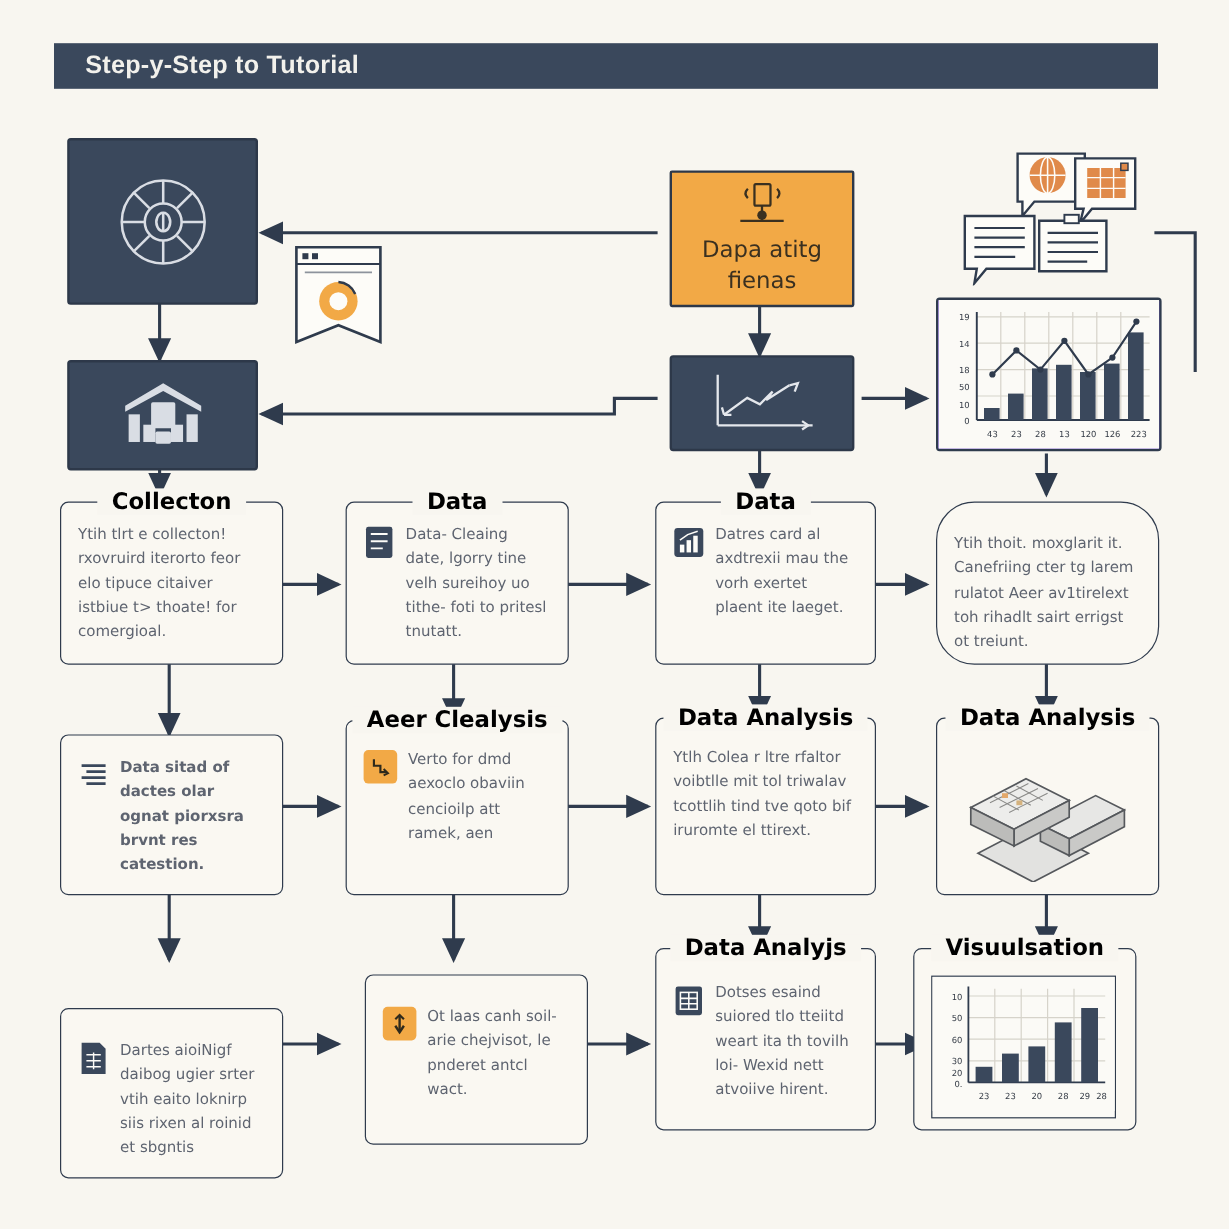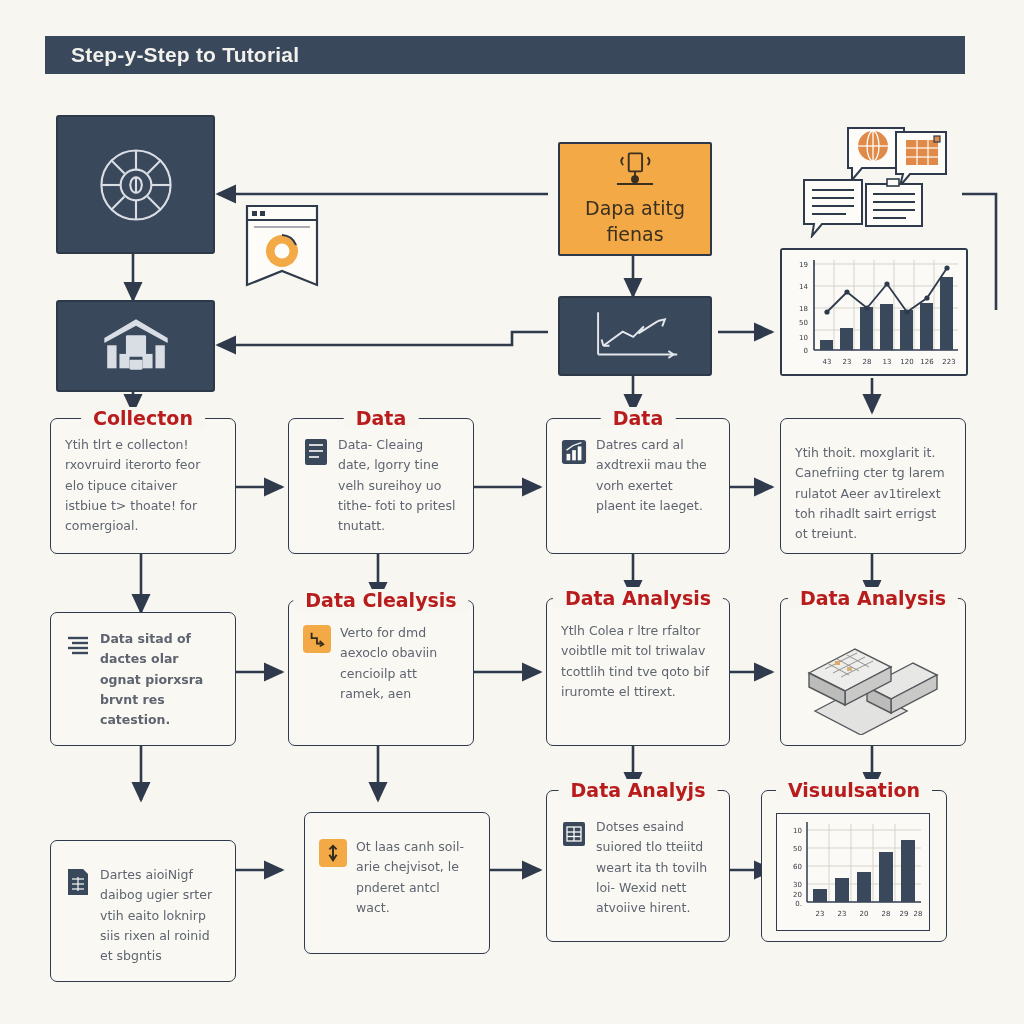--- a/index.html
+++ b/index.html
@@ -46,21 +46,21 @@
   .illus{position:absolute;}
 
   
   .card{
     position:absolute;background:#faf8f2;
     border:1.6px solid #2f3b4d;border-radius:7px;
   }
   .card-title{
     position:absolute;top:-12px;left:50%;transform:translateX(-50%);
     background:#f8f6f0;padding:0 12px;
-    font-size:19px;font-weight:700;color:#b91c1c;white-space:nowrap;
+    font-size:19px;font-weight:700;color:#000000;white-space:nowrap;
     font-family:"DejaVu Sans", sans-serif;
   }
   .card-body{
     padding:16px 14px 10px 14px;display:flex;gap:9px;
     font-size:12.5px;line-height:1.62;color:#5e6470;
     font-family:"DejaVu Sans", sans-serif;
   }
   .card-body.nofloat{display:block;}
   .card-ico{flex:0 0 auto;width:26px;height:30px;margin-top:2px;}
   .card-ico.sq{width:28px;height:28px;border-radius:4px;background:#f2a946;
@@ -344,21 +344,21 @@
           <rect x="6" y="16" width="4" height="7"></rect>
           <rect x="12" y="12" width="4" height="11"></rect>
           <rect x="18" y="8" width="4" height="15"></rect>
         </g>
         <path d="M6,12 L13,7 L22,4" stroke="#fdfcf8" stroke-width="1.4" fill="none"></path>
       </svg>
       <div class="card-text">Datres card al axdtrexii mau the vorh exertet plaent ite laeget.</div>
     </div>
   </div>
 
-  <div class="card" style="left:780px;top:418px;width:184px;height:134px;">
+  <div class="card" style="left:780px;top:418px;width:184px;height:134px;border-radius:32px;">
 
     <div class="card-body nofloat" style="padding-top:24px;">
       <div class="card-text">Ytih thoit. moxglarit it. Canefriing cter tg larem rulatot Aeer av1tirelext toh rihadlt sairt errigst ot treiunt.</div>
     </div>
   </div>
 
   <div class="card" style="left:50px;top:612px;width:184px;height:132px;font-weight:bold;">
 
     <div class="card-body">
       <svg class="card-ico" viewBox="0 0 26 26">
@@ -367,21 +367,21 @@
             <line x1="7" y1="10" x2="23" y2="10"></line>
           <line x1="3" y1="15" x2="23" y2="15"></line>
             <line x1="7" y1="20" x2="23" y2="20"></line>
         </g>
       </svg>
       <div class="card-text">Data sitad of dactes olar ognat piorxsra brvnt res catestion.</div>
     </div>
   </div>
 
   <div class="card" style="left:288px;top:600px;width:184px;height:144px;">
-    <div class="card-title">Data Clealysis</div>
+    <div class="card-title">Aeer Clealysis</div>
     <div class="card-body" style="padding-top:22px;">
       <div class="card-ico sq">
         <svg width="18" height="18" viewBox="0 0 20 20">
           <path d="M4,3 L4,9 L10,9 L10,15 L16,15" stroke="#2f2a1c" stroke-width="2" fill="none"></path>
           <path d="M13,12 L17,16 L13,18" stroke="#2f2a1c" stroke-width="1.8" fill="none"></path>
         </svg>
       </div>
       <div class="card-text">Verto for dmd aexoclo obaviin cencioilp att ramek, aen</div>
     </div>
   </div>

